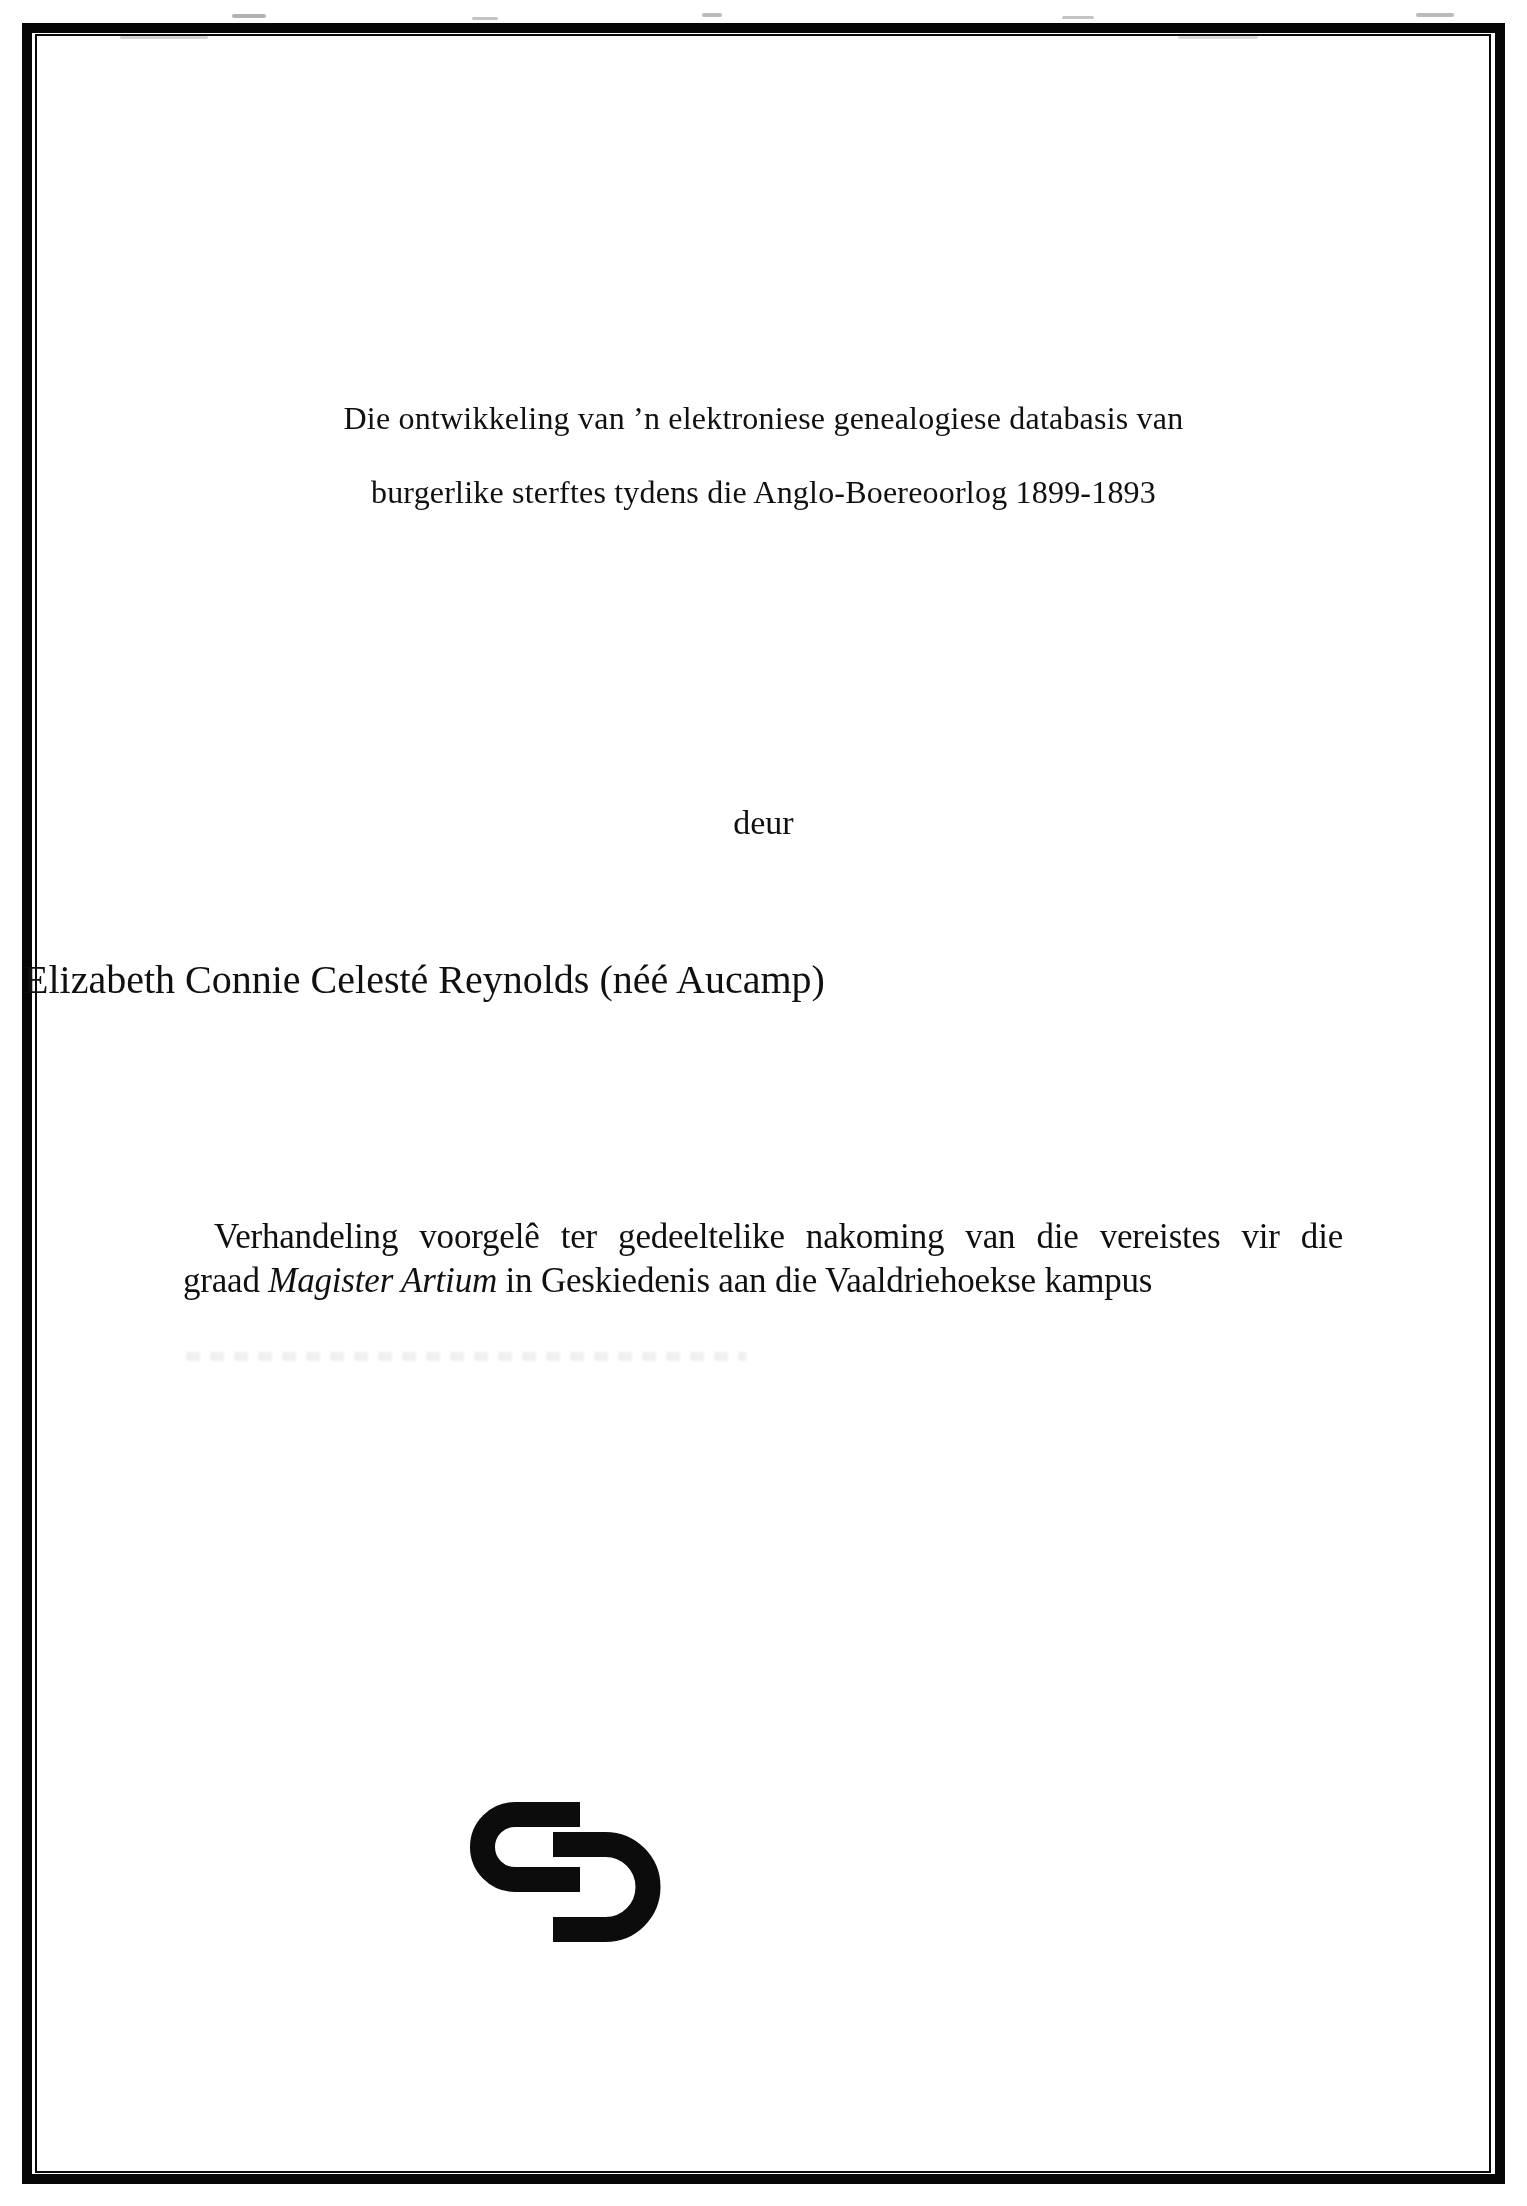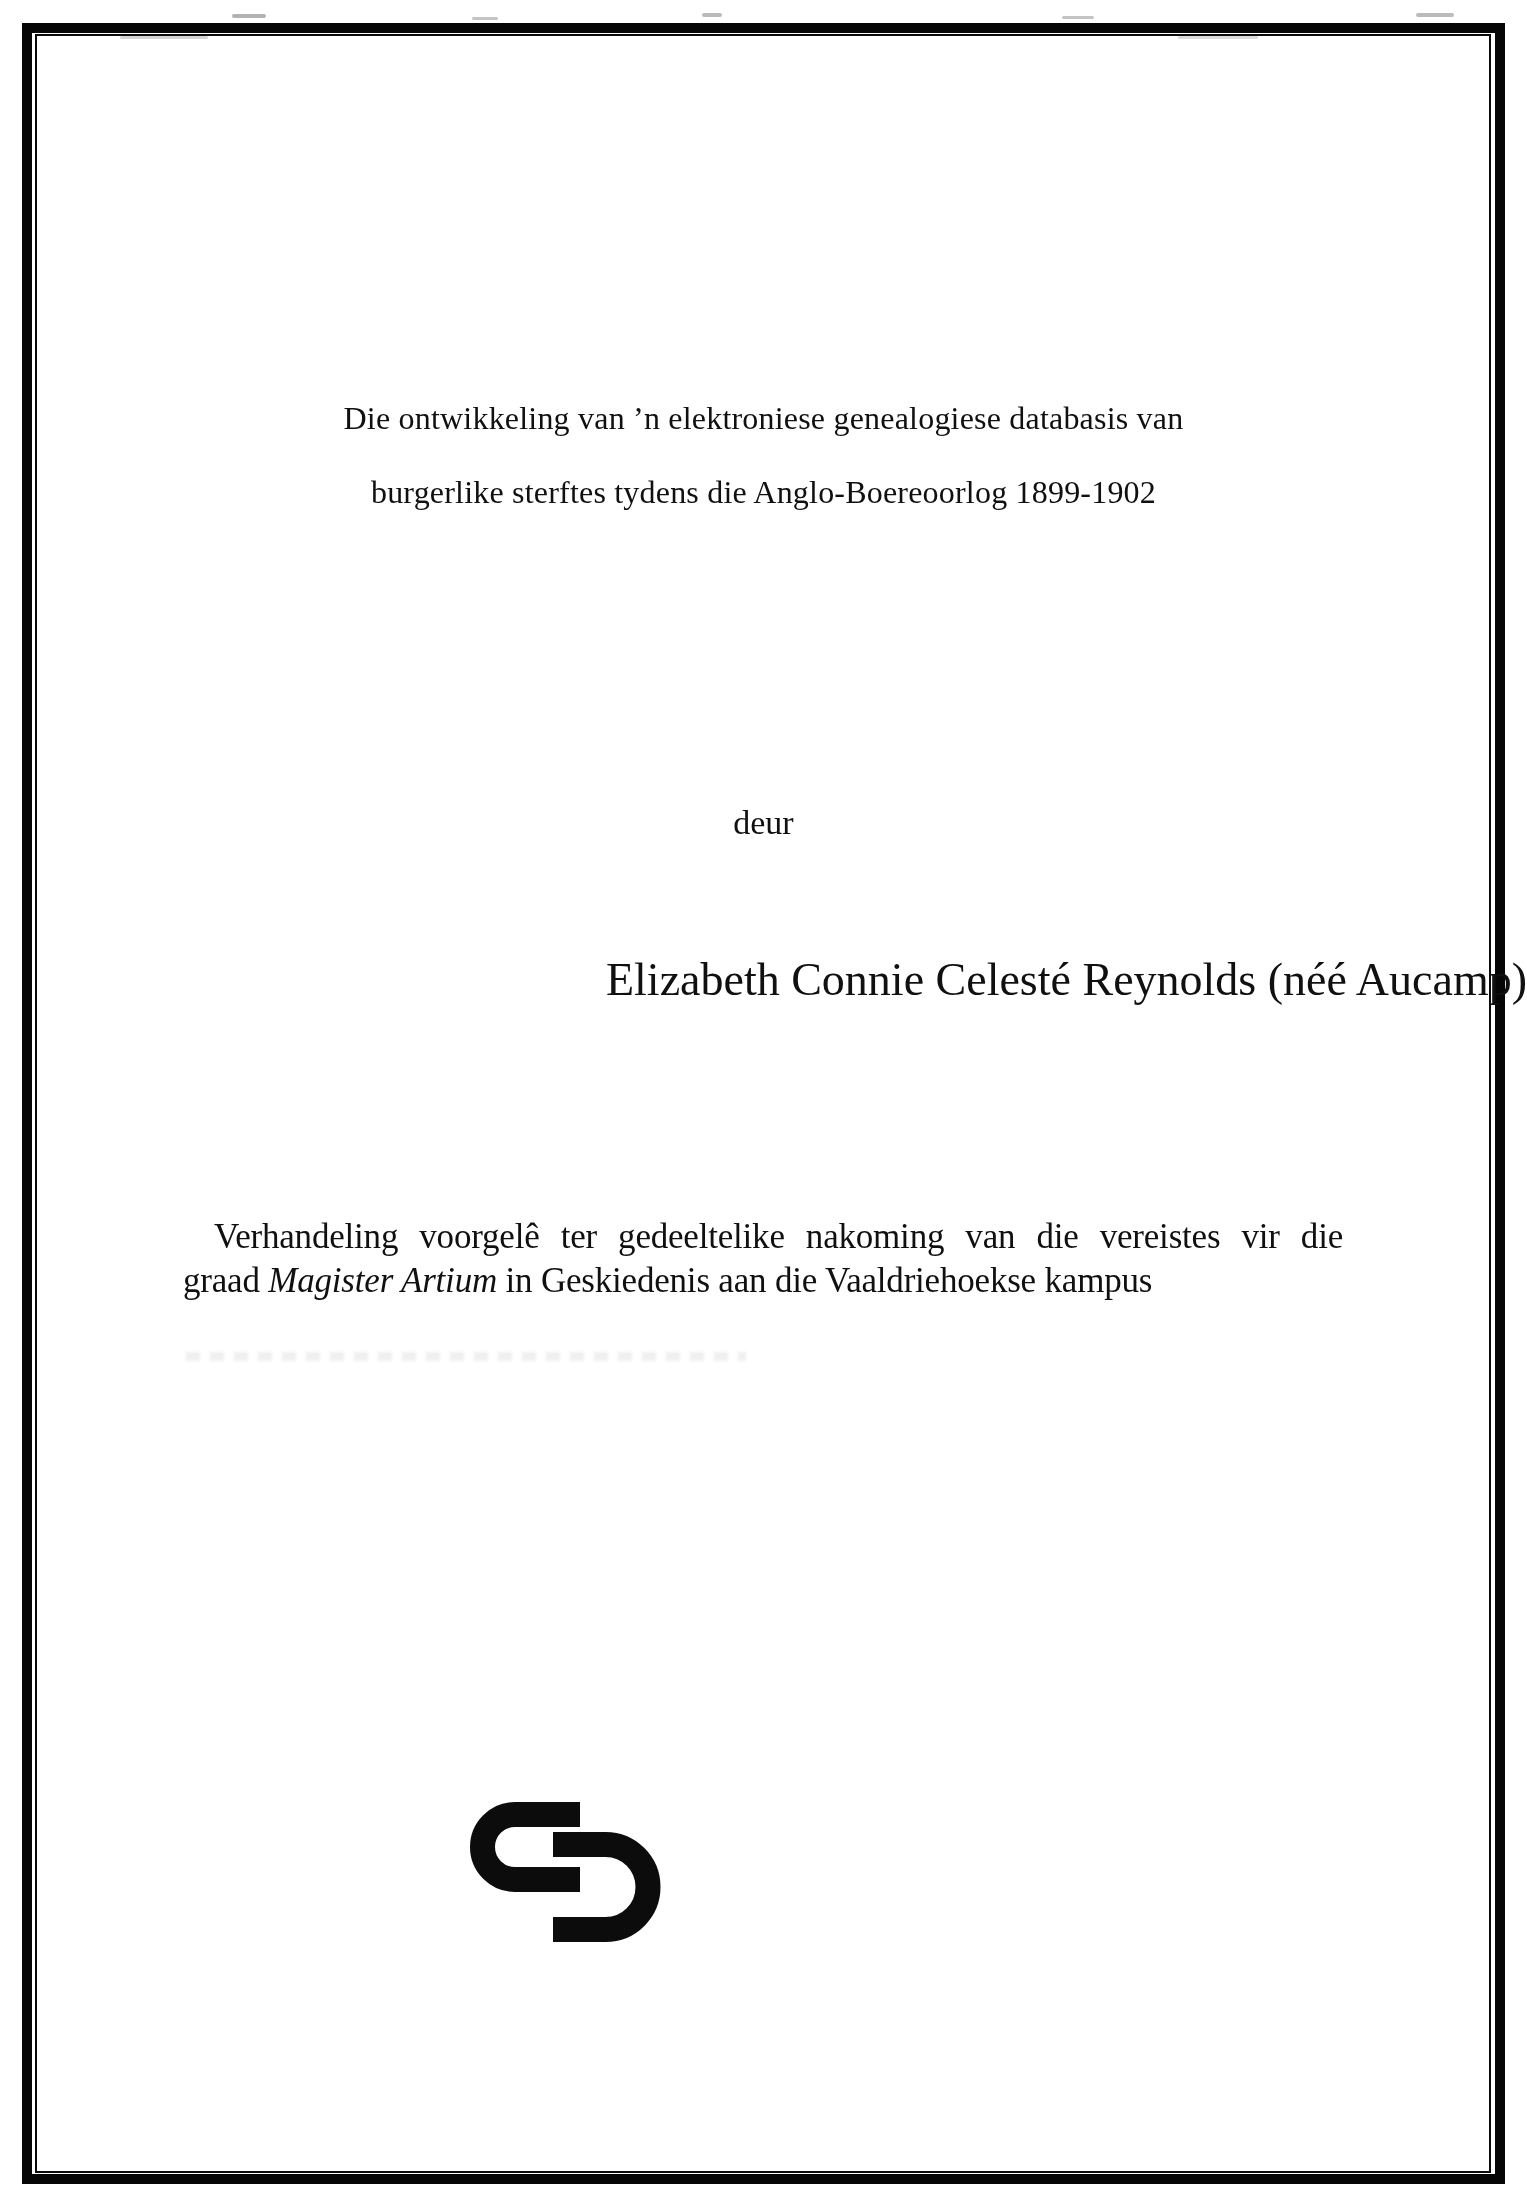--- a/index.html
+++ b/index.html
@@ -50,22 +50,22 @@
   .title .tline { display: block; }
 
   .byline {
     position: absolute; left: 0; top: 803px; width: 100%;
     font-size: 34px; line-height: 40px; text-align: center;
     box-sizing: border-box;
   }
 
   .author {
     position: absolute; left: 0; top: 957px; width: 100%;
-    font-size: 46px; line-height: 46px; text-align: right;
-    padding-left: 16px; box-sizing: border-box;
+    font-size: 40px; line-height: 46px; text-align: left;
+    padding-left: 24px; box-sizing: border-box;
   }
 
   .declaration {
     position: absolute; left: 183px; top: 1215px; width: 1160px;
     font-size: 35px; line-height: 44px; letter-spacing: -0.2px;
   }
   .declaration .just { text-align: justify; text-align-last: justify; margin-left: 31px; }
 
   .supervisor-block {
     position: absolute; left: 186px; top: 1632px;
@@ -87,21 +87,21 @@
   <div class="artifact a2"></div>
   <div class="artifact a3"></div>
   <div class="artifact a4"></div>
   <div class="artifact a5"></div>
   <div class="artifact a6"></div>
   <div class="artifact a7"></div>
   <div class="ghost-line"></div>
 
   <h1 class="title">
     <span class="tline">Die ontwikkeling van ’n elektroniese genealogiese databasis van</span>
-    <span class="tline">burgerlike sterftes tydens die Anglo-Boereoorlog 1899-1902</span>
+    <span class="tline">burgerlike sterftes tydens die Anglo-Boereoorlog 1899-1893</span>
   </h1>
 
   <div class="byline">deur</div>
 
   <div class="author">Elizabeth Connie Celesté Reynolds (néé Aucamp)</div>
 
   <div class="declaration">
     <div class="just">Verhandeling voorgelê ter gedeeltelike nakoming van die vereistes vir die</div>
     <div><span>graad </span><i>Magister Artium</i><span> in Geskiedenis aan die Vaaldriehoekse kampus</span></div>
   </div>

